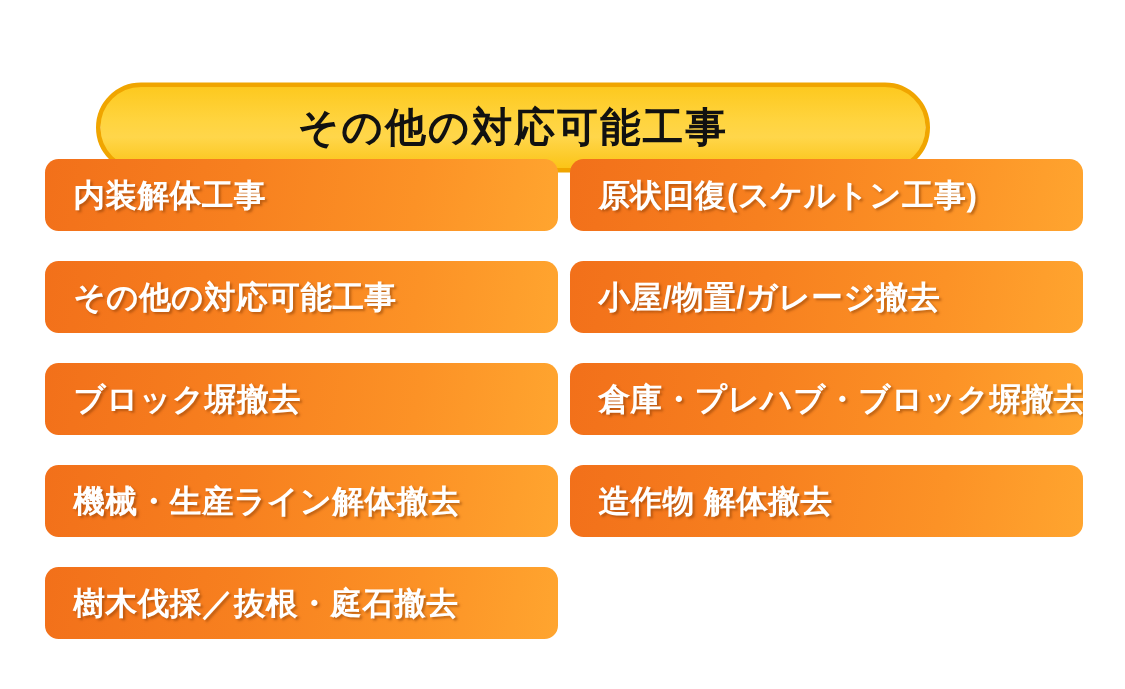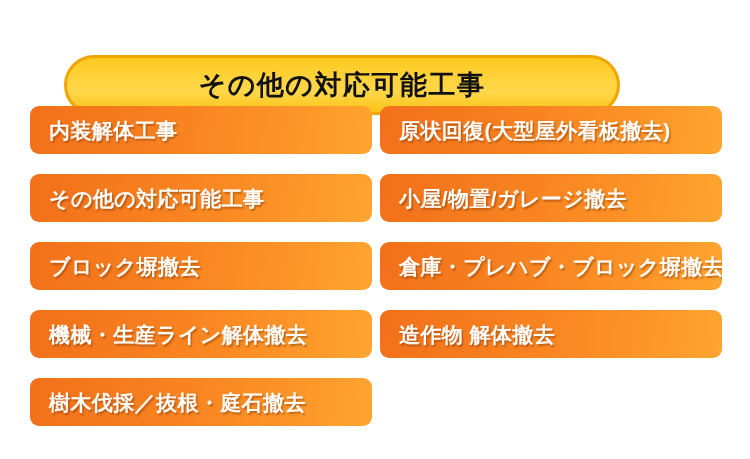--- a/index.html
+++ b/index.html
@@ -93,21 +93,21 @@
     </div>
   </div>
 
   <div class="grid">
 
     <div class="item">
       <span class="item-label">内装解体工事</span>
     </div>
 
     <div class="item">
-      <span class="item-label">原状回復(大型屋外看板撤去)</span>
+      <span class="item-label">原状回復(スケルトン工事)</span>
     </div>
 
 
     <div class="item">
       <span class="item-label">その他の対応可能工事</span>
     </div>
 
     <div class="item">
       <span class="item-label">小屋/物置/ガレージ撤去</span>
     </div>

